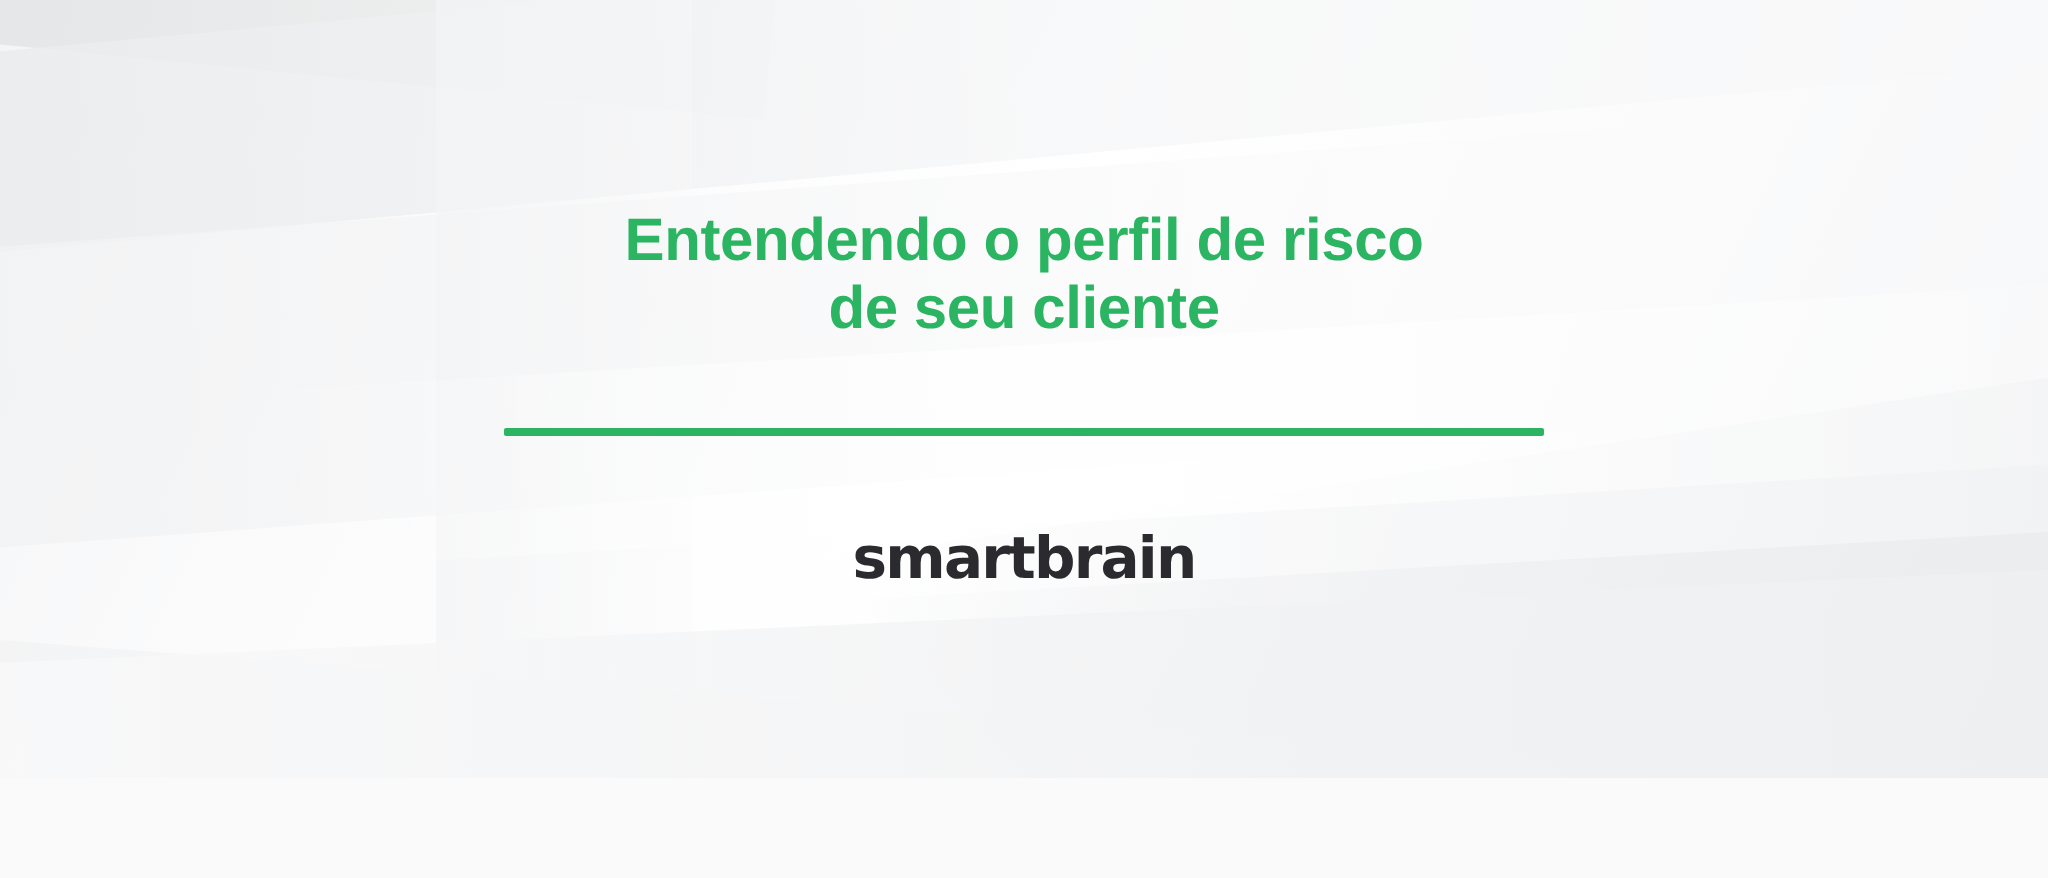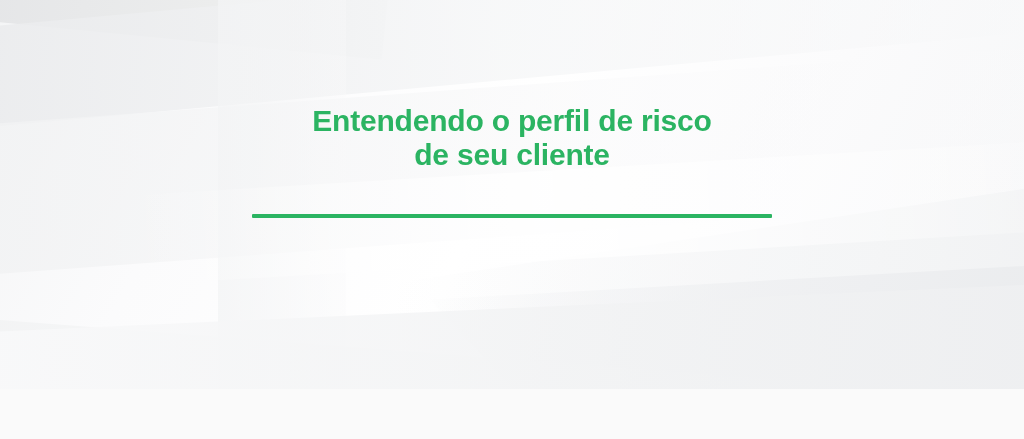--- a/index.html
+++ b/index.html
@@ -202,15 +202,16 @@
 
   <div class="content">
 
     <h1 class="headline">Entendendo o perfil de risco
 de seu cliente</h1>
 
     <div class="divider-wrap">
       <div class="divider"></div>
     </div>
 
+    <div class="logo">smartbrain</div>
 
   </div>
 </div>
 
 </body></html>

